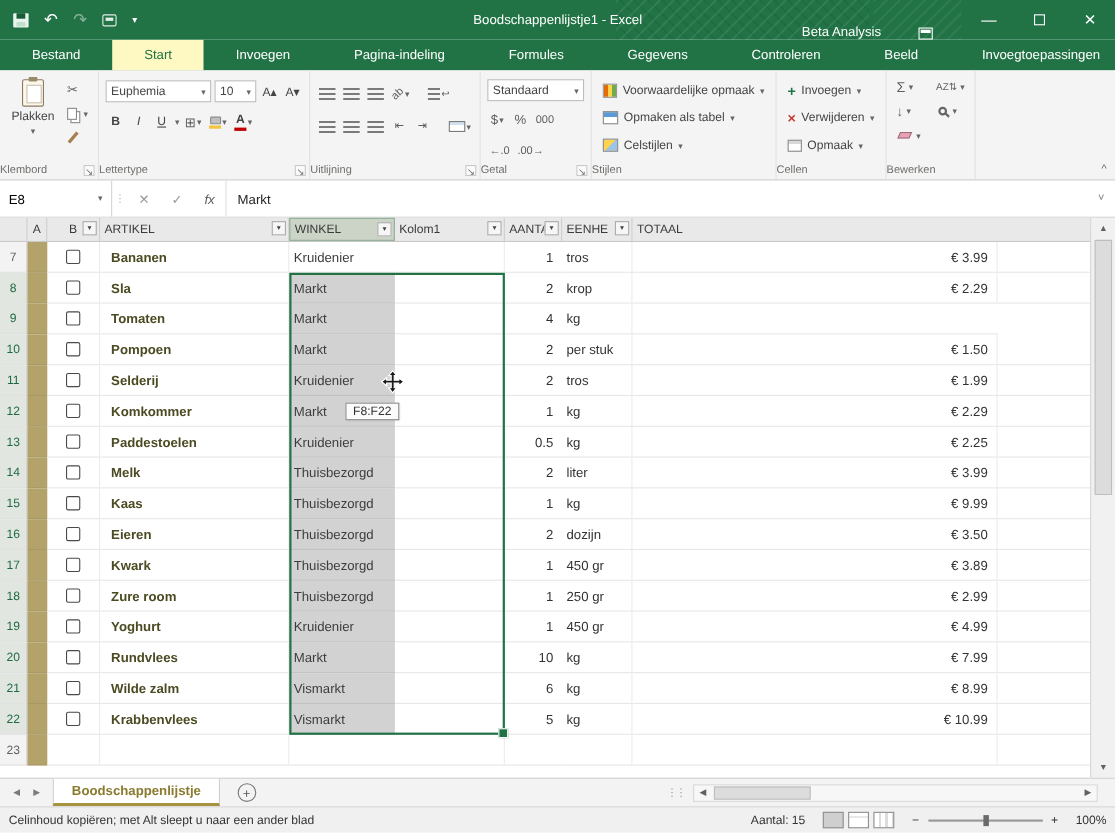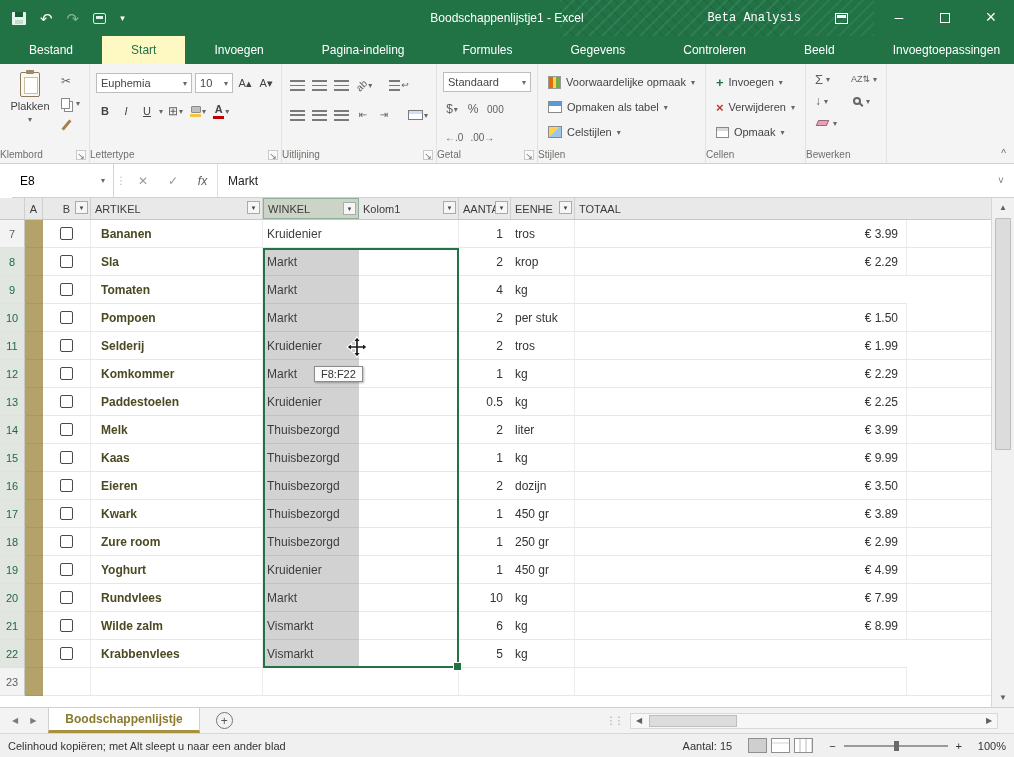--- a/index.html
+++ b/index.html
@@ -15,21 +15,21 @@
     background:repeating-linear-gradient(135deg, rgba(255,255,255,.06) 0 2px, transparent 2px 8px); }
   .qat { display:flex; align-items:center; gap:14px; padding-left:12px; z-index:2; }
   .qat .g { font-size:15px; color:#fff; cursor:default; }
   .dim { opacity:.45; }
   .i-save { width:14px; height:13px; background:#e9f4ee; border-radius:1px; position:relative; }
   .i-save::before { content:""; position:absolute; top:0; left:3px; right:3px; height:5px; background:#1a5c38; }
   .i-save::after { content:""; position:absolute; bottom:1px; left:3px; right:3px; height:4px; background:#bfe0cd; }
   .i-touch { width:13px; height:11px; border:1px solid #dfeee6; border-radius:2px; position:relative; }
   .i-touch::after { content:""; position:absolute; left:2px; top:2px; right:2px; height:3px; background:#dfeee6; }
   .tb-title { position:absolute; left:0; right:0; text-align:center; font-size:12px; pointer-events:none; z-index:1; }
-  .tb-right { margin-left:auto; display:flex; align-items:center; z-index:2;font-family:Liberation Mono, monospace; }
+  .tb-right { margin-left:auto; display:flex; align-items:flex-end; z-index:2; }
   .beta { font-size:12px; margin-right:34px; }
   .i-ribbonopts { width:13px; height:11px; border:1px solid #fff; position:relative; margin-right:28px; }
   .i-ribbonopts::after { content:""; position:absolute; left:1px; right:1px; top:1px; height:3px; background:#fff; }
   .winbtn { width:46px; height:36px; display:flex; align-items:center; justify-content:center; font-size:14px; }
   .i-max { width:10px; height:10px; border:1px solid #fff; display:inline-block; }
 
   
   .tabrow { height:28px; background:#217346; display:flex; align-items:stretch; color:#fff; font-size:12px; flex:0 0 auto; }
   .tab { padding:0 29px; display:flex; align-items:center; gap:6px; white-space:nowrap; }
   .tab.active { background:#fef9c3; color:#217346; }
@@ -77,21 +77,21 @@
   .i-insert { color:#217346; font-weight:bold; font-size:13px; }
   .i-delete { color:#c0392b; font-weight:bold; font-size:13px; }
   .i-format { width:13px; height:11px; border:1px solid #8a8a8a; background:linear-gradient(#d9d9d9 0 3px, #fff 3px); }
   .two-col { display:flex; gap:8px; padding-top:2px; }
   .i-find { width:8px; height:8px; border:2px solid #666; border-radius:50%; position:relative; margin:2px; }
   .i-find::after { content:""; position:absolute; width:2px; height:5px; background:#666; transform:rotate(-45deg); right:-3px; bottom:-4px; }
   .i-eraser { width:11px; height:6px; background:#e8a0b4; border:1px solid #9a6a7a; transform:skewX(-24deg); margin:0 2px; }
   .collapse-ribbon { position:absolute; right:8px; bottom:4px; font-size:10px; color:#666; }
 
   
-  .formulabar { height:34px; background:#fff; border-bottom:1px solid #d0d0d0; display:flex; align-items:stretch; font-size:12px; flex:0 0 auto;margin-left:12px; }
+  .formulabar { height:34px; background:#fff; border-bottom:1px solid #d0d0d0; display:flex; align-items:stretch; font-size:12px; flex:0 0 auto; }
   .namebox { width:102px; border-right:1px solid #d4d4d4; display:flex; align-items:center; padding:0 8px; gap:6px; }
   .namebox .caret { margin-left:auto; }
   .fb-grip { width:14px; display:flex; align-items:center; justify-content:center; color:#b5b5b5; font-size:10px; }
   .fb-btn { width:30px; display:flex; align-items:center; justify-content:center; color:#9a9a9a; font-size:12px; }
   .fb-fx { font-style:italic; color:#5f5f5f; border-right:1px solid #e0e0e0; }
   .fb-content { flex:1; display:flex; align-items:center; padding:0 10px; color:#222; }
   .fb-expand { width:26px; display:flex; align-items:center; justify-content:center; color:#777; font-size:10px; }
 
   
   .sheet-area { flex:1; display:flex; min-height:0; }
@@ -718,20 +718,21 @@
     <div class="cell rowhead">22</div>
     <div class="cell colA"></div>
     <div class="cell colB">
                 <span class="checkbox"></span>
               </div>
     <div class="cell artikel">Krabbenvlees</div>
     <div class="cell winkel">Vismarkt</div>
     <div class="cell kolom1"></div>
     <div class="cell aantal">5</div>
     <div class="cell eenheid">kg</div>
+    <div class="cell prijs">€ 10.99</div>
     <div class="cell totaal"></div>
   </div>
 
   <div class="grid-row no-check">
     <div class="cell rowhead">23</div>
     <div class="cell colA"></div>
     <div class="cell colB"></div>
     <div class="cell artikel"></div>
     <div class="cell winkel"></div>
     <div class="cell kolom1"></div>

